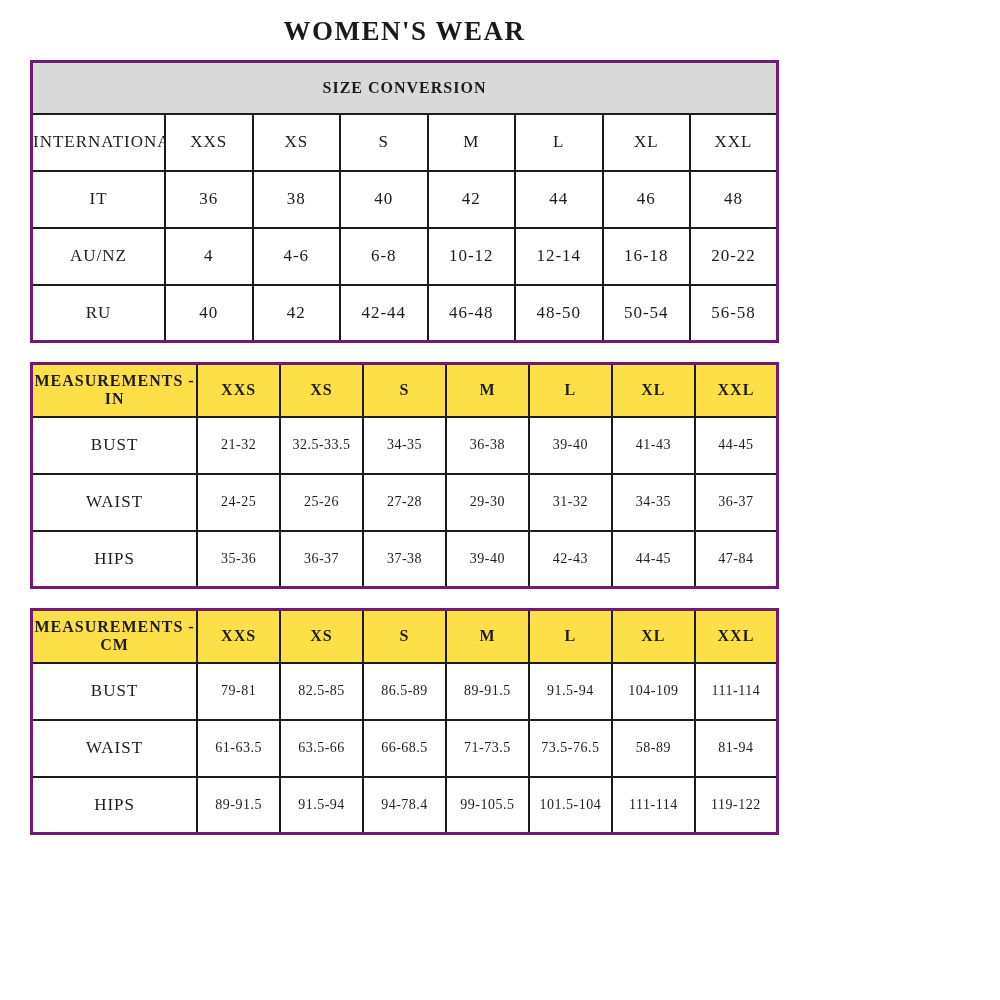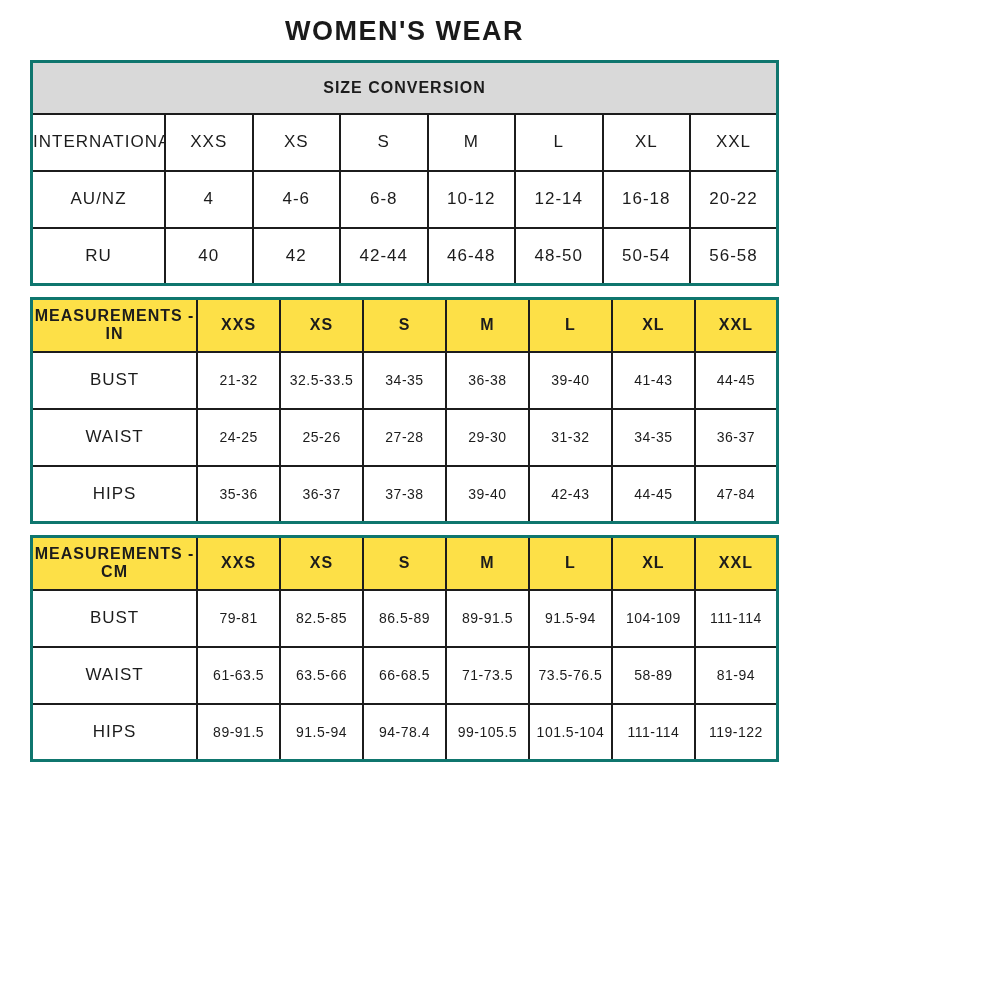--- a/index.html
+++ b/index.html
@@ -3,35 +3,35 @@
 <meta charset="utf-8">
 <style>
   * { margin: 0; padding: 0; box-sizing: border-box; }
   html, body {
     width: 1000px; height: 1000px;
     background: #ffffff;
     font-family: "Liberation Sans", sans-serif;
     color: #1c1c1c;
     overflow: hidden;
   }
-  .page { width: 825px; height: 1000px; padding: 10px 46px 0 30px; }
+  .page { width: 825px; height: 1000px; padding: 10px 46px 0 30px; font-family: Liberation Serif, serif; }
   .title {
     text-align: center;
     font-size: 27px;
     font-weight: 700;
     letter-spacing: 1.5px;
     color: #1a1a1a;
     padding: 6px 0 13px 0;
   }
   table {
     width: 100%;
     border-collapse: collapse;
     table-layout: fixed;
-    border: 3px solid #0f766e;
-    margin-bottom: 11px;
+    border: 3px solid #701a75;
+    margin-bottom: 19px;
   }
   td, th {
     border: 2px solid #1c1c1c;
     text-align: center;
     vertical-align: middle;
     overflow: hidden;
   }
   .section-header {
     background: #d9d9d9;
     font-weight: 700;
@@ -86,20 +86,30 @@
     <tbody>
         <tr>
           <td>INTERNATIONAL</td>
           <td>XXS</td>
           <td>XS</td>
           <td>S</td>
           <td>M</td>
           <td>L</td>
           <td>XL</td>
           <td>XXL</td>
+        </tr>
+        <tr>
+          <td>IT</td>
+          <td>36</td>
+          <td>38</td>
+          <td>40</td>
+          <td>42</td>
+          <td>44</td>
+          <td>46</td>
+          <td>48</td>
         </tr>
         <tr>
           <td>AU/NZ</td>
           <td>4</td>
           <td>4-6</td>
           <td>6-8</td>
           <td>10-12</td>
           <td>12-14</td>
           <td>16-18</td>
           <td>20-22</td>

